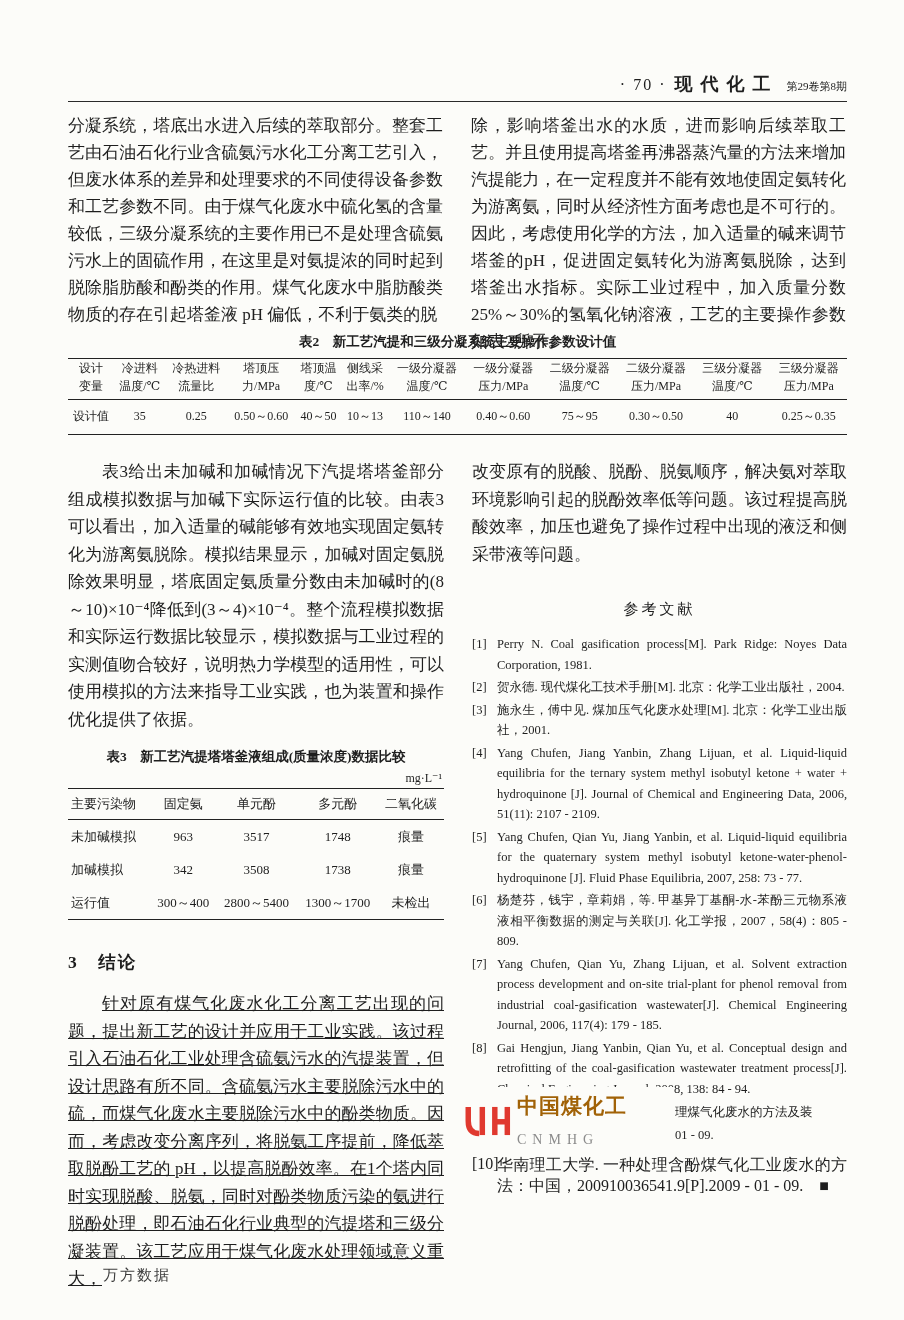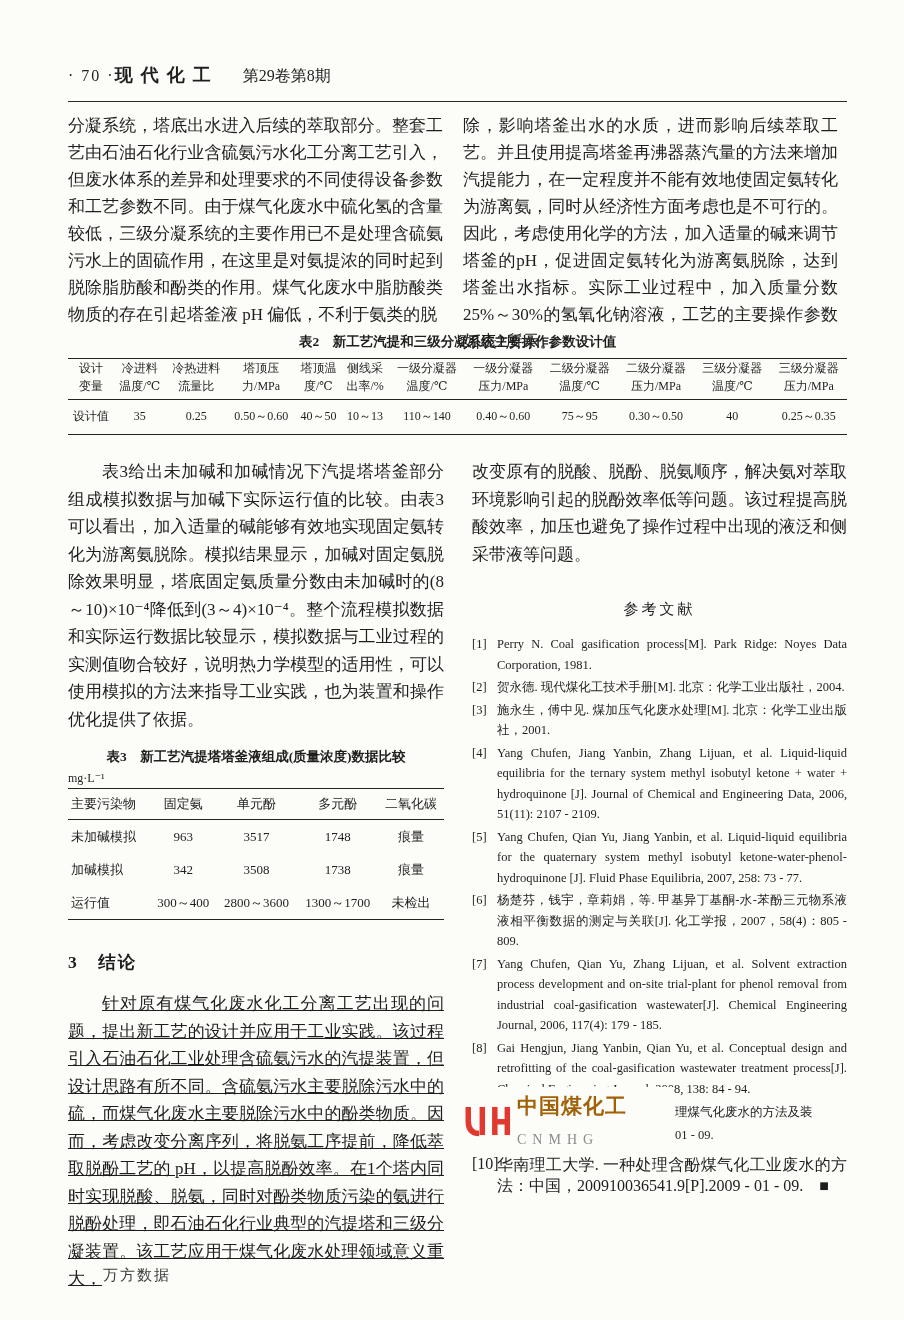--- a/index.html
+++ b/index.html
@@ -7,50 +7,50 @@
   body {
     background:#fcfcf9;
     color:#1e1e1e;
     font-family:"Liberation Serif","DejaVu Serif",serif;
     position:relative;
     overflow:hidden;
   }
   .page { position:absolute; inset:0; }
 
   
-  .hdr { position:absolute; top:63px; left:68px; width:779px;
-         display:flex; justify-content:flex-start; align-items:baseline; font-size:16px; }
+  .hdr { position:absolute; top:72px; left:68px; width:779px;
+         display:flex; justify-content:flex-end; align-items:baseline; font-size:16px;gap:8px; }
   .hdr-page { letter-spacing:2px; }
   .hdr-journal { font-weight:bold; font-size:18px; letter-spacing:8px; }
-  .hdr-issue { font-size:16px;margin-left:24px; }
+  .hdr-issue { font-size:11px; }
   .hdr-rule { position:absolute; top:101px; left:68px; width:779px; border-top:1.3px solid #2a2a2a; }
 
   
-  .intro { position:absolute; top:112px; left:68px; width:779px; display:flex; gap:20px; }
+  .intro { position:absolute; top:112px; left:68px; width:779px; display:flex; gap:28px; }
   .intro-col { width:375px; font-size:17px; line-height:27px; text-align:justify; }
 
   
   .t2-wrap { position:absolute; top:333px; left:68px; width:779px; }
   .t2-title { text-align:center; font-weight:bold; font-size:13.5px; margin-bottom:7px; }
   table.t2 { width:100%; border-collapse:collapse; border-top:1.6px solid #222; border-bottom:1.6px solid #222; font-size:12px; }
   table.t2 th { font-weight:normal; text-align:center; line-height:16px; padding:1px 0; white-space:nowrap; }
   tr.t2-h1 th { }
   tr.t2-h2 th { border-bottom:1px solid #222; padding-bottom:5px; }
   tr.t2-row td { text-align:center; padding:8px 0 9px; white-space:nowrap; }
 
   
   .col-left  { position:absolute; top:458px; left:68px;  width:376px; }
   .col-right { position:absolute; top:458px; left:472px; width:375px; }
   .para { font-size:17px; line-height:27.5px; text-align:justify; }
   .indent { text-indent:2em; }
 
   
   .t3-wrap { margin-top:15px; }
   .t3-title { text-align:center; font-weight:bold; font-size:13.5px; }
-  .t3-unit { text-align:left; font-size:12px; margin:5px 2px 2px 0; }
+  .t3-unit { text-align:right; font-size:12px; margin:5px 2px 2px 0; }
   table.t3 { width:100%; border-collapse:collapse; border-top:1.6px solid #222; border-bottom:1.6px solid #222; font-size:13px; }
   table.t3 th { font-weight:normal; text-align:center; padding:6px 2px; border-bottom:1px solid #222; white-space:nowrap; }
   table.t3 td { text-align:center; padding:7.5px 2px; white-space:nowrap; }
   table.t3 th:first-child, table.t3 td:first-child { text-align:left; padding-left:3px; }
 
   .sec-heading { margin-top:30px; font-weight:bold; font-size:17.5px; letter-spacing:2px; }
   .concl { margin-top:16px;text-decoration:underline; }
 
   
   .refs-heading { text-align:center; font-weight:normal; font-size:15px; letter-spacing:3px; margin:32px 0 15px; }
@@ -167,21 +167,21 @@
           <tr class="t3-r">
               <td>加碱模拟</td>
               <td>342</td>
               <td>3508</td>
               <td>1738</td>
               <td>痕量</td>
             </tr>
           <tr class="t3-r">
               <td>运行值</td>
               <td>300～400</td>
-              <td>2800～3600</td>
+              <td>2800～5400</td>
               <td>1300～1700</td>
               <td>未检出</td>
             </tr>
         </tbody>
       </table>
     </div>
 
     <div class="sec-heading">3　结论</div>
     <div class="para indent concl">针对原有煤气化废水化工分离工艺出现的问题，提出新工艺的设计并应用于工业实践。该过程引入石油石化工业处理含硫氨污水的汽提装置，但设计思路有所不同。含硫氨污水主要脱除污水中的硫，而煤气化废水主要脱除污水中的酚类物质。因而，考虑改变分离序列，将脱氨工序提前，降低萃取脱酚工艺的 pH，以提高脱酚效率。在1个塔内同时实现脱酸、脱氨，同时对酚类物质污染的氨进行脱酚处理，即石油石化行业典型的汽提塔和三级分凝装置。该工艺应用于煤气化废水处理领域意义重大，</div>
   </div>

